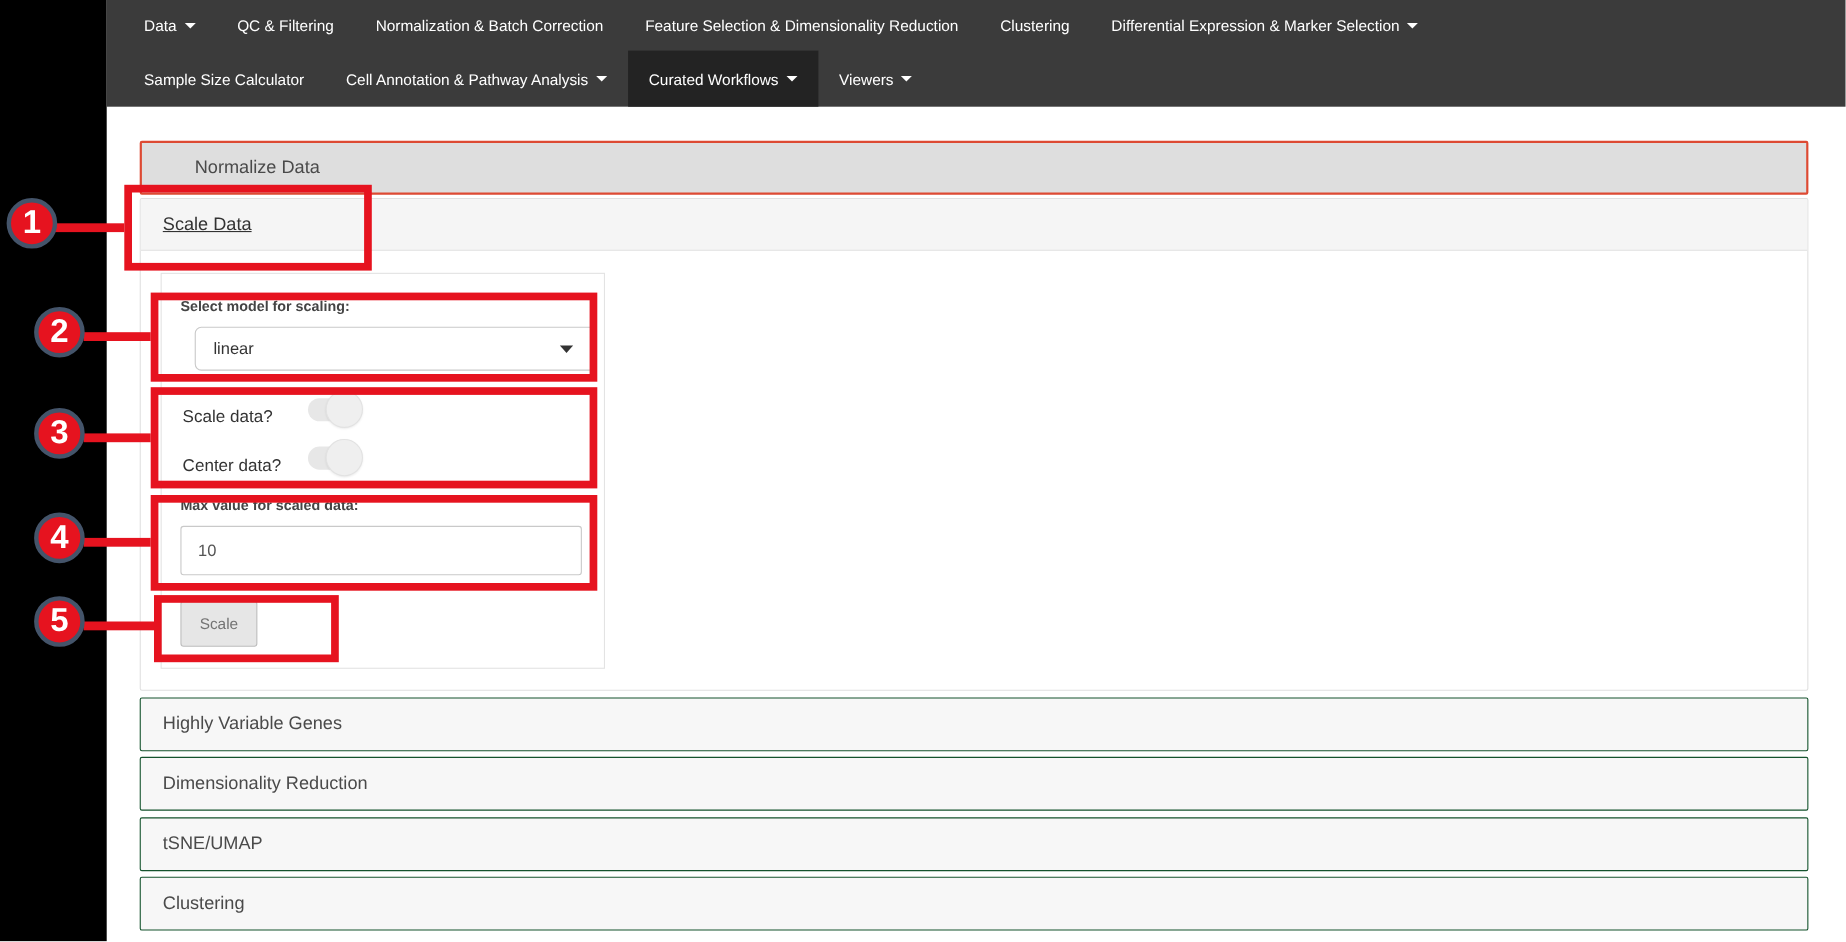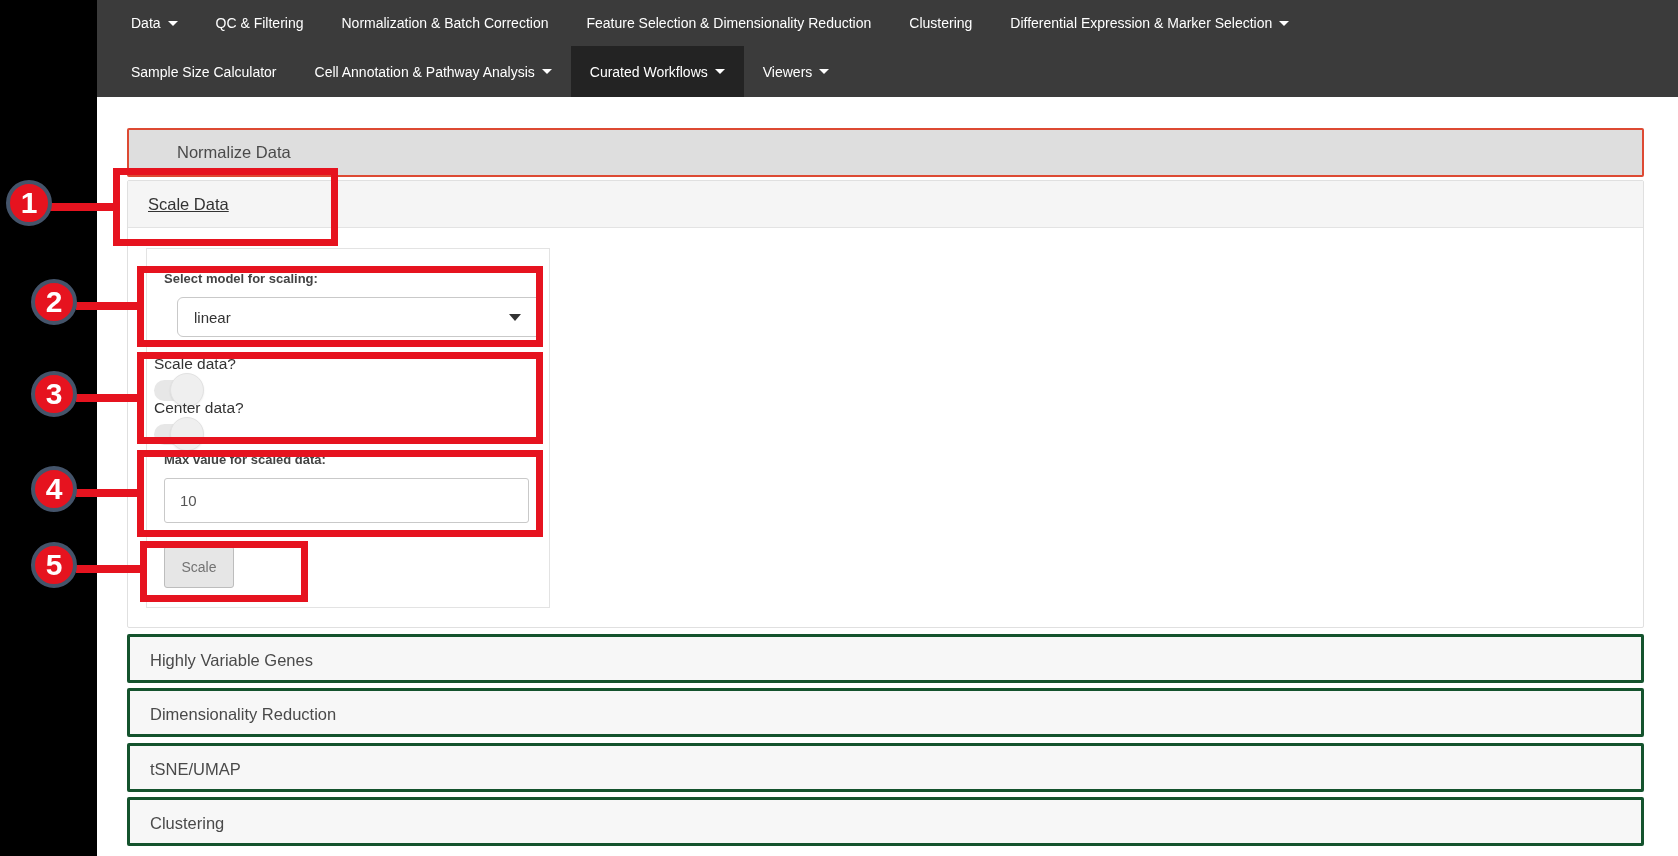--- a/index.html
+++ b/index.html
@@ -17,21 +17,21 @@
   .nav-item{display:flex;align-items:center;padding:0 19px;color:#fff;font-size:14px;
             cursor:pointer;white-space:nowrap;text-decoration:none;}
   .nav-item.active{background:#232323;text-align:center;}
   .caret{display:inline-block;width:0;height:0;margin-left:7px;
          border-left:5px solid transparent;border-right:5px solid transparent;
          border-top:5px solid #fff;}
 
   
   .acc-header{position:absolute;left:127px;width:1517px;height:49px;line-height:47px;
               font-size:16.5px;color:#4a4a4a;padding-left:20px;cursor:pointer;
-              background:#f7f7f7;border:3px solid #14532d;border-radius:2px;}
+              background:#f7f7f7;border:1px solid #14532d;border-radius:2px;}
   .acc-normalize{top:128px;background:#dedede;border:2px solid #dd4a33;line-height:45px;padding-left:48px;}
 
   .scale-panel{position:absolute;left:127px;top:180px;width:1517px;height:448px;
                background:#fff;border:1px solid #e0e0e0;border-radius:2px;}
   .scale-header{height:47px;line-height:47px;background:#f5f5f5;border-bottom:1px solid #e3e3e3;
                 padding-left:20px;font-size:16.5px;color:#333;cursor:pointer;}
   .scale-header span{text-decoration:underline;}
 
   .form-card{position:absolute;left:18px;top:67px;width:404px;height:360px;
              background:#fff;border:1px solid #e3e3e3;}
@@ -40,21 +40,21 @@
   .lbl-select{top:22px;}
   .lbl-max{top:203px;}
 
   .select{position:absolute;left:30px;top:48px;width:365px;height:40px;background:#fff;
           border:1px solid #c9c9c9;border-radius:6px;cursor:pointer;
           display:flex;align-items:center;padding:0 16px;font-size:15px;color:#333;}
   .sel-caret{position:absolute;right:20px;top:16px;width:0;height:0;
              border-left:6px solid transparent;border-right:6px solid transparent;
              border-top:7px solid #333;}
 
-  .toggle-row{position:absolute;left:7px;height:34px;display:flex;align-items:flex-start;flex-direction:column;}
+  .toggle-row{position:absolute;left:19px;height:34px;display:flex;align-items:flex-end;}
   .tr1{top:106px;}
   .tr2{top:150px;}
   .toggle-label{font-size:15.5px;color:#333;width:114px;}
   .switch{position:relative;display:inline-block;width:50px;height:34px;cursor:pointer;}
   .track{position:absolute;left:0;top:7px;width:42px;height:21px;border-radius:11px;background:#e7e7e7;}
   .knob{position:absolute;right:0;top:0;width:34px;height:34px;border-radius:50%;
         background:#efefef;border:1px solid #e2e2e2;box-shadow:0 1px 2px rgba(0,0,0,0.08);}
 
   .num-input{position:absolute;left:17px;top:229px;width:365px;height:45px;
              border:1px solid #c9c9c9;border-radius:3px;font-size:15px;color:#555;

